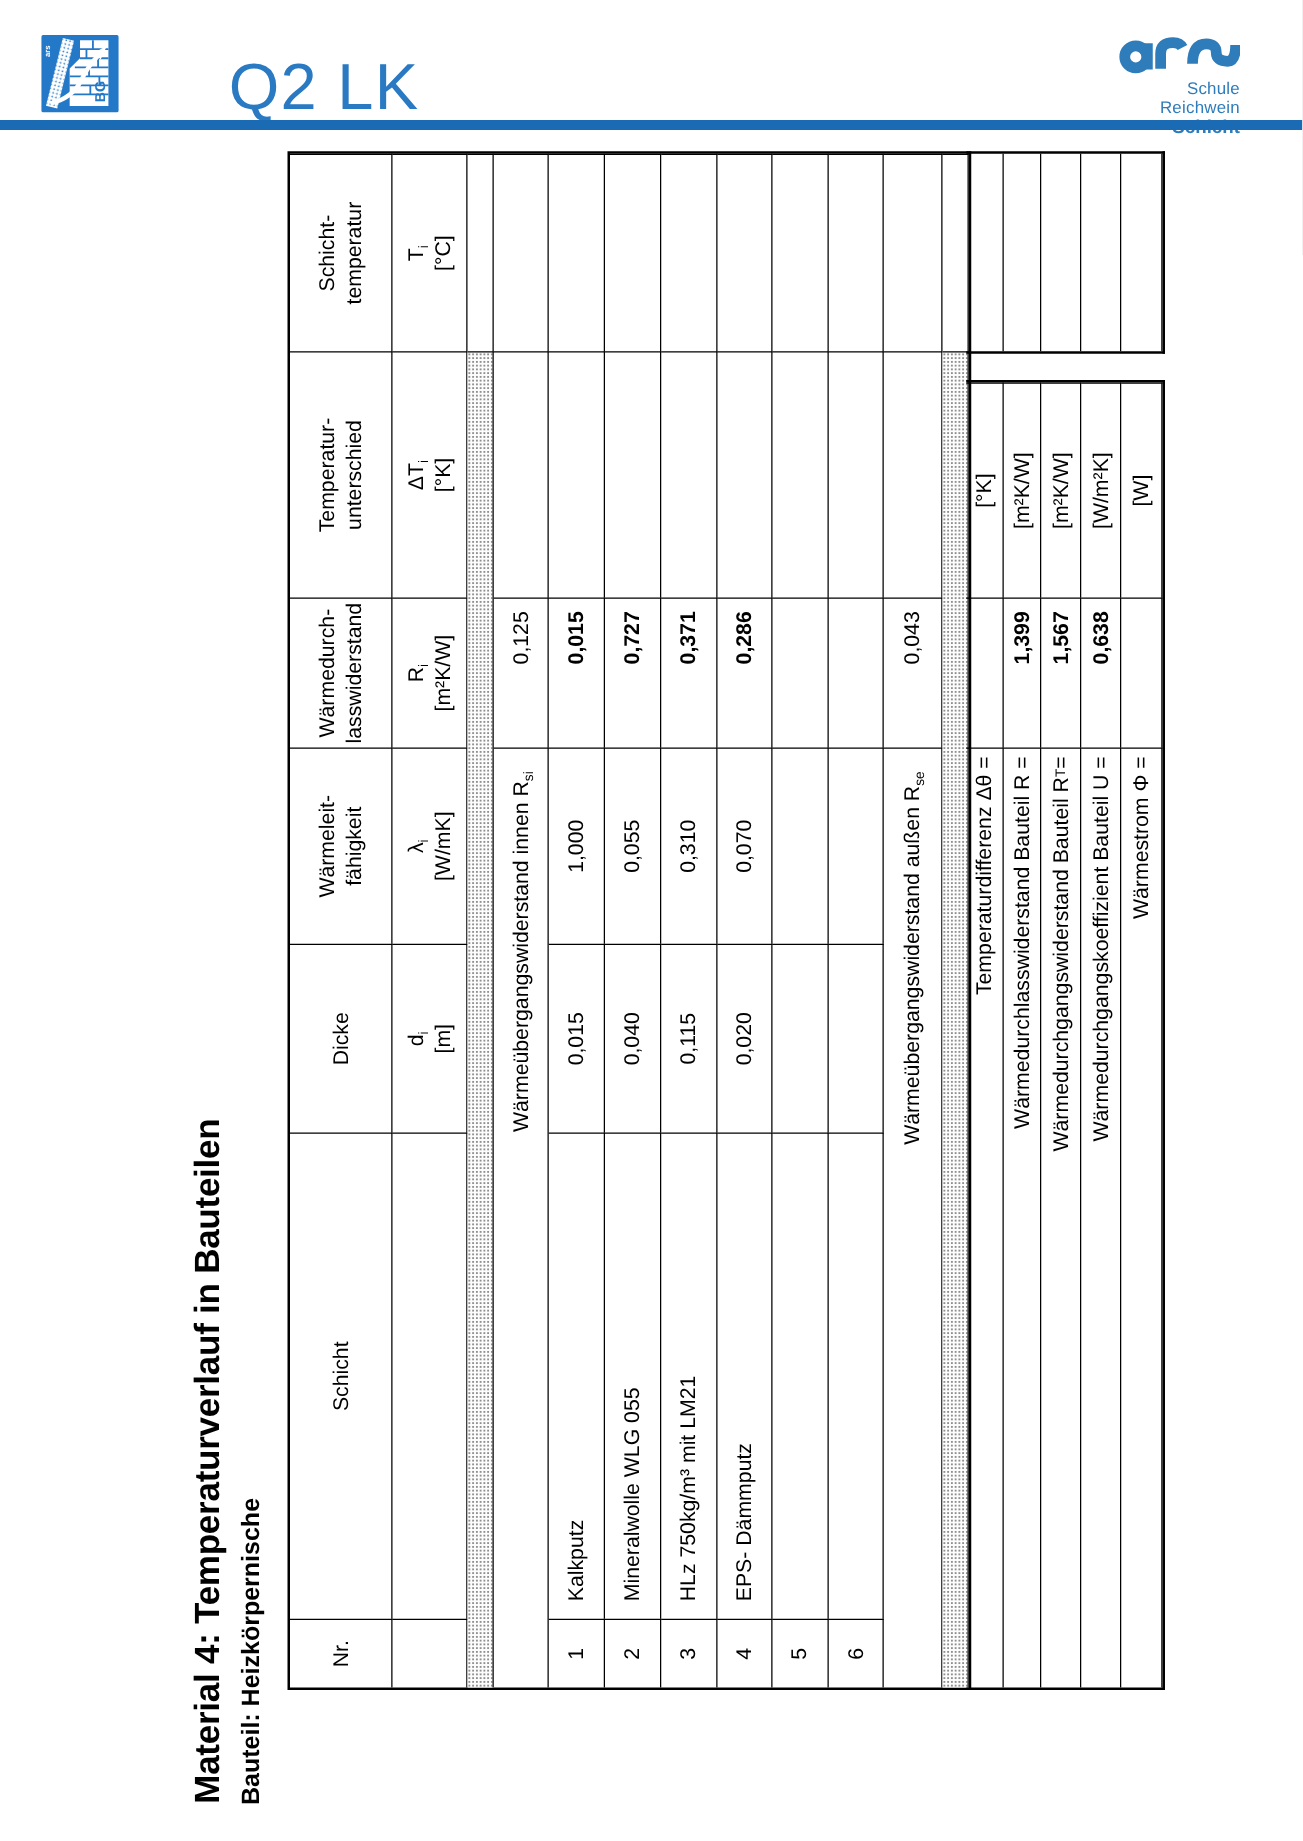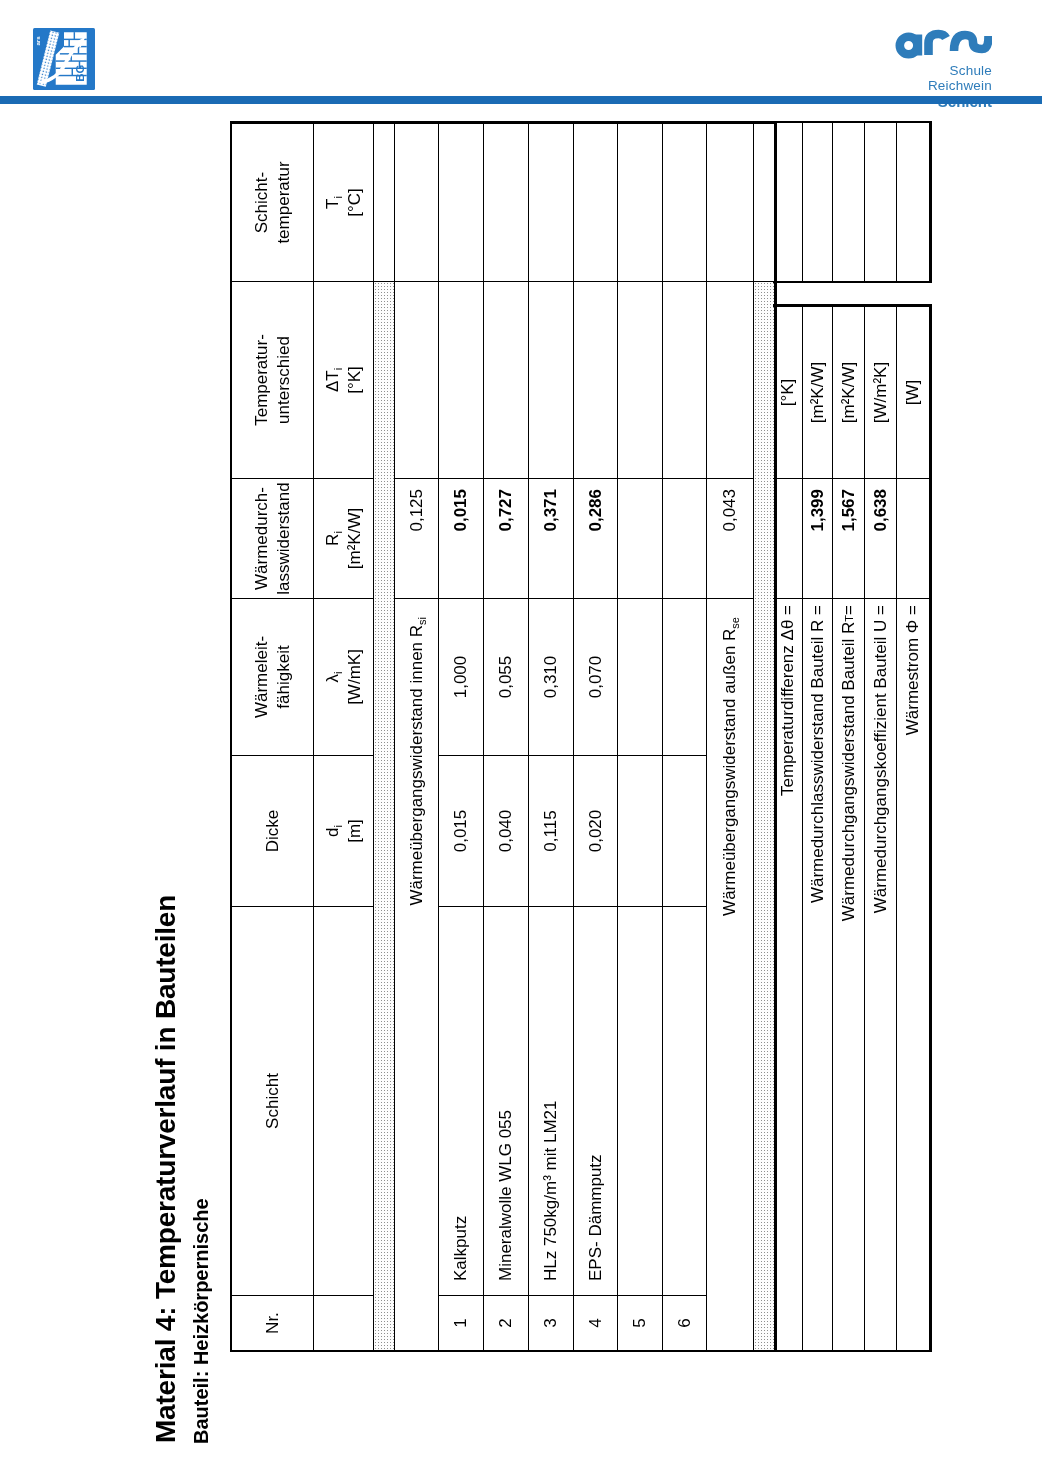--- a/index.html
+++ b/index.html
@@ -89,20 +89,21 @@
         <rect x="10" y="3" width="9" height="54" fill="url(#insudots)"></rect>
       </g>
 
       <path d="M7,53 Q24,49 31,35 Q36,24 45,15" stroke="#ffffff" stroke-width="3.4" fill="none"></path>
       <polygon points="41,14 51,8 46,19" fill="#ffffff"></polygon>
       <text transform="rotate(-90 7 17)" x="7" y="17" fill="#ffffff" font-size="6" font-weight="bold">ars</text>
       <text transform="rotate(-90 49 52)" x="49" y="52" fill="#2478c8" font-size="11" font-weight="bold">BG</text>
     </svg>
   </div>
 
+  <div class="q2">Q2 LK</div>
 
   <div class="ars-wrap">
     <svg class="ars-svg" width="97" height="38" viewBox="0 0 97 38">
       <g stroke="#2e7cba" stroke-width="8.6" fill="none">
         <circle cx="13.6" cy="21.5" r="8.8"></circle>
         <line x1="22.9" y1="10.5" x2="22.9" y2="31.5"></line>
         <path d="M33.5,31 L33.5,19 Q33.5,10 43.5,10 Q49,10 51,14"></path>
         <path d="M59,27 Q59,11 70,11 Q78,11 78,18 Q78,25 87,25 Q93.5,25 93.5,12"></path>
       </g>
     </svg>

